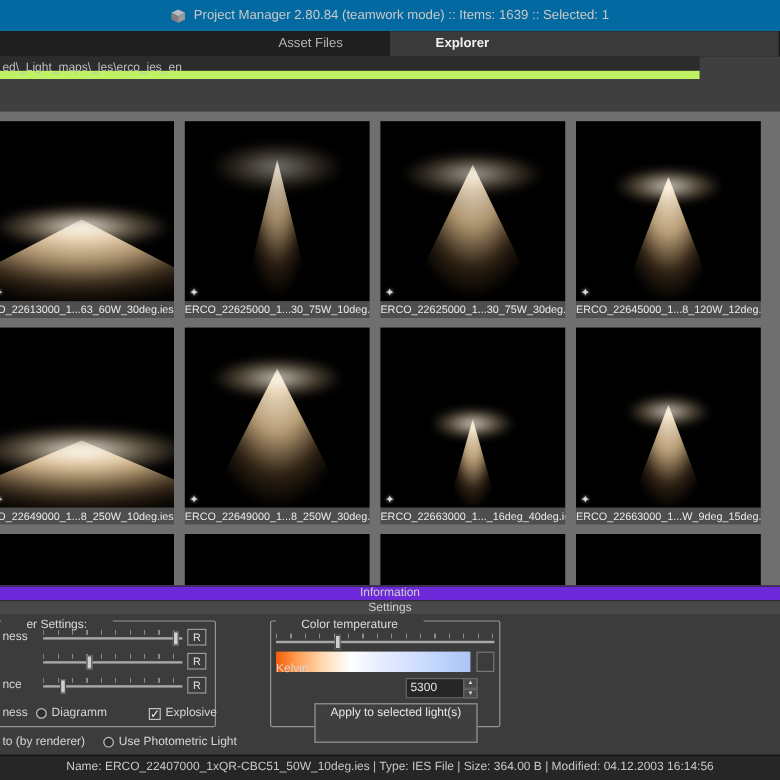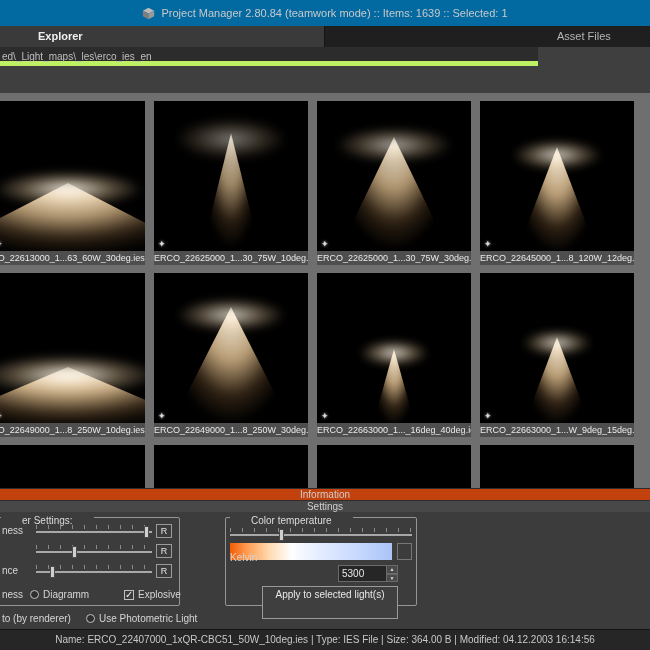--- a/index.html
+++ b/index.html
@@ -11,22 +11,22 @@
     display:flex;align-items:center;justify-content:center;gap:6px;font-size:11px;color:#c9c9c9;}
   .app-icon{width:13px;height:13px;display:inline-block;}
 
   
   .tabbar{position:absolute;left:0;top:26px;width:650px;height:21px;background:#1e1e1e;display:flex;}
   .tab{height:21px;font-size:11px;line-height:21px;white-space:nowrap;overflow:hidden;}
   .tab-active{width:325px;background:#3a3a3a;color:#f0f0f0;font-weight:bold;padding-left:38px;box-sizing:border-box;border-right:1px solid #141414;}
   .tab-inactive{width:325px;background:#1f1f1f;color:#b5b5b5;padding-left:232px;box-sizing:border-box;}
 
   
-  .pathbar{position:absolute;left:0;top:47px;width:538px;height:19px;background:#2c2c2c;
-    border-bottom:5px solid #bef264;font-size:10px;color:#bfbfbf;line-height:19px;padding-left:2px;box-sizing:border-box;white-space:nowrap;}
+  .pathbar{position:absolute;left:0;top:47px;width:583px;height:19px;background:#2c2c2c;
+    border-bottom:7px solid #bef264;font-size:10px;color:#bfbfbf;line-height:19px;padding-left:2px;box-sizing:border-box;white-space:nowrap;}
 
   
   .main{position:absolute;left:0;top:66px;width:650px;height:422px;background:#3f3f3f;overflow:hidden;}
   .gridwrap{position:absolute;left:-9px;top:27px;width:668px;height:395px;background:#6f6f6f;
     overflow:hidden;box-sizing:border-box;padding-top:8px;display:flex;flex-direction:column;gap:8px;}
   .grid-row{display:flex;gap:9px;}
   .cell{width:154px;flex:0 0 154px;}
   .thumb{position:relative;width:154px;height:150px;background:#000;overflow:hidden;}
   .thumb-label{width:154px;height:14px;background:#4e4e4e;color:#e9e9e9;font-size:9px;line-height:14px;
     text-align:center;white-space:nowrap;overflow:hidden;}
@@ -50,21 +50,21 @@
   .b5 .beam{width:330px;height:70px;bottom:-14px;filter:blur(6px);}
   .b5 .halo{width:180px;height:40px;bottom:48px;}
   .b6 .beam{width:132px;height:130px;bottom:-14px;filter:blur(4px);}
   .b6 .halo{width:110px;height:34px;bottom:108px;opacity:.85;}
   .b7 .beam{width:48px;height:86px;bottom:-12px;filter:blur(2.5px);}
   .b7 .halo{width:70px;height:26px;bottom:70px;opacity:.95;}
   .b8 .beam{width:74px;height:98px;bottom:-12px;filter:blur(3px);}
   .b8 .halo{width:70px;height:26px;bottom:80px;opacity:.9;}
 
   
-  .rollout{position:absolute;left:0;width:650px;height:12px;background:#c2410c;border-top:1px solid #2d2d2d;
+  .rollout{position:absolute;left:0;width:650px;height:12px;background:#6d28d9;border-top:1px solid #2d2d2d;
     font-size:10px;line-height:12px;color:#cfcfcf;text-align:center;box-sizing:border-box;}
   .rollout-info{top:488px;}
   .rollout-settings{top:500px;background:#484848;}
 
   
   .settings-panel{position:absolute;left:0;top:512px;width:650px;height:117px;background:#3c3c3c;font-size:10px;}
   .group{position:absolute;border:1px solid #959595;border-radius:2px;box-sizing:border-box;}
   .group-render{left:-12px;top:5px;width:192px;height:89px;}
   .group-color{left:188px;top:5px;width:192px;height:89px;margin-left:37px;}
   .legend{position:absolute;top:-2px;background:#3c3c3c;padding:0 21px;color:#dcdcdc;line-height:10px;}
@@ -100,22 +100,22 @@
       <svg viewBox="0 0 16 16" width="13" height="13">
           <polygon points="8,1 15,4.5 8,8 1,4.5" fill="#b9b9b9"></polygon>
           <polygon points="1,4.5 8,8 8,15 1,11.5" fill="#7e7e7e"></polygon>
           <polygon points="15,4.5 8,8 8,15 15,11.5" fill="#9a9a9a"></polygon>
         </svg>
     </span>
     <span>Project Manager 2.80.84 (teamwork mode) :: Items: 1639 :: Selected: 1</span>
   </div>
 
   <div class="tabbar">
+    <div class="tab tab-inactive">Asset Files</div>
     <div class="tab tab-active">Explorer</div>
-    <div class="tab tab-inactive">Asset Files</div>
   </div>
 
   <div class="pathbar">ed\_Light_maps\_les\erco_ies_en</div>
 
   <div class="main">
     <div class="gridwrap">
       <div class="grid-row">
         <div class="cell">
           <div class="thumb b1">
               <div class="beam"></div>

